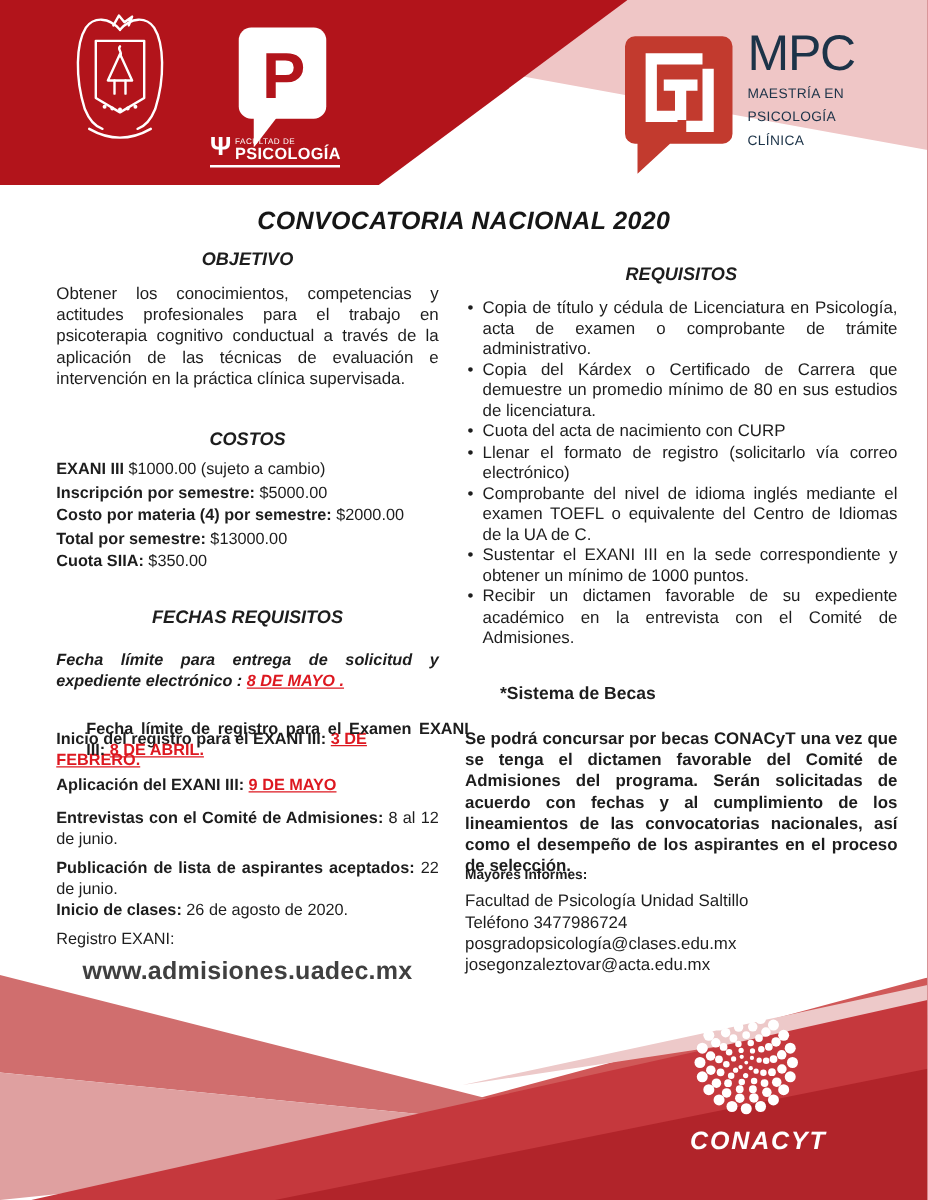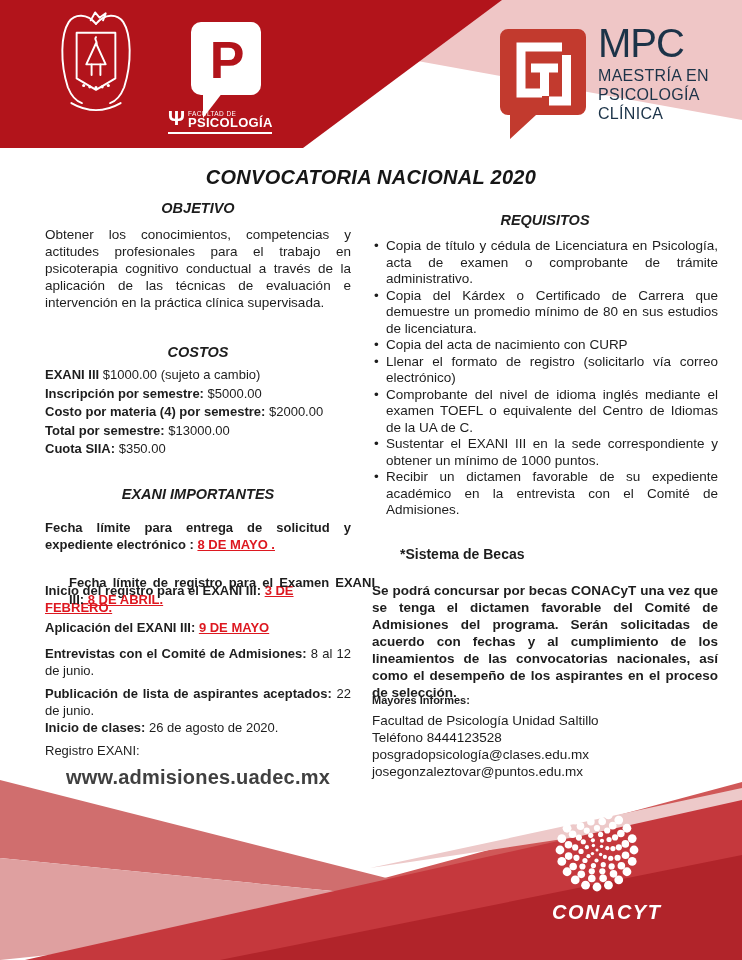--- a/index.html
+++ b/index.html
@@ -13,38 +13,38 @@
   .banner-red{left:0;top:0;width:742px;height:150px;background:#b2141b;
               clip-path:polygon(0 0,502px 0,303px 148px,0 148px);z-index:2;}
   .logo{z-index:3;}
   .facultad-wrap{left:168px;top:108px;width:104px;color:#fff;display:flex;align-items:flex-start;
                  border-bottom:2px solid #fff;padding-bottom:3px;z-index:3;}
   .psi{font-size:21px;font-weight:bold;line-height:20px;margin-right:3px;}
   .fac-small{font-size:6.5px;letter-spacing:.4px;display:block;margin-top:2px;}
   .fac-big{font-size:13px;font-weight:bold;letter-spacing:.3px;display:block;line-height:12px;}
   .mpc-text{left:598px;top:20px;z-index:3;color:#1c3348;}
   .mpc-acronym{font-size:40px;font-weight:400;line-height:46px;letter-spacing:-1px;}
-  .mpc-line{font-size:16px;line-height:19px;letter-spacing:.3px;}
+  .mpc-line{font-size:11px;line-height:19px;letter-spacing:.3px;}
   
   .main-title{left:0;top:166px;width:742px;text-align:center;font-size:20px;font-weight:bold;
               font-style:italic;letter-spacing:.3px;color:#161616;}
   
   .h-it{font-size:14.5px;font-weight:bold;font-style:italic;text-align:center;}
   .just{text-align:justify;}
   .body-txt{font-size:13.5px;line-height:17px;}
   .obj-head{left:45px;top:200px;width:306px;}
   .obj-body{left:45px;top:226px;width:306px;}
   .costos-head{left:45px;top:344px;width:306px;}
   .costos-list{left:45px;top:366px;width:320px;font-size:13px;line-height:18.5px;white-space:nowrap;}
   .costos-list b{font-weight:bold;}
   .fechas-head{left:45px;top:486px;width:306px;}
   .fe{left:45px;width:306px;font-size:13px;line-height:16.5px;font-weight:bold;}
   .date-red{color:#dd1820;text-decoration:underline;font-weight:bold;}
   .normal{font-weight:normal;}
-  .fe1{top:520px;} .fe2{top:583px;} .fe3{top:575px;margin-left:24px;} .fe4{top:620px;}
+  .fe1{top:520px;font-style:italic;} .fe2{top:583px;} .fe3{top:575px;margin-left:24px;} .fe4{top:620px;}
   .fe5{top:646px;} .fe6{top:686px;} .fe7{top:720px;}
   .registro{left:45px;top:743px;width:306px;font-size:13px;font-weight:normal;}
   .url{left:45px;top:766px;width:306px;text-align:center;font-size:20px;font-weight:800;
        color:#404040;letter-spacing:.2px;z-index:5;}
   .req-head{left:372px;top:212px;width:346px;}
   .req-list{left:372px;top:238px;width:346px;margin:0;padding:0;list-style:none;}
   .req-list li{position:relative;padding-left:14px;font-size:13.5px;line-height:16.5px;
                text-align:justify;margin:0;}
   .req-list .dot{position:absolute;left:2px;top:0;}
   .becas-head{left:372px;top:546px;width:346px;font-size:14px;font-weight:bold;margin-left:28px;}
@@ -124,21 +124,21 @@
 
 <div class="abs h-it costos-head">COSTOS</div>
 <div class="abs costos-list">
   <div><b>EXANI III</b><span> $1000.00 (sujeto a cambio)</span></div>
   <div><b>Inscripción por semestre:</b><span> $5000.00</span></div>
   <div><b>Costo por materia (4) por semestre:</b><span> $2000.00</span></div>
   <div><b>Total por semestre:</b><span> $13000.00</span></div>
   <div><b>Cuota SIIA:</b><span> $350.00</span></div>
 </div>
 
-<div class="abs h-it fechas-head">EXANI IMPORTANTES</div>
+<div class="abs h-it fechas-head">FECHAS REQUISITOS</div>
 
 <div class="abs fe fe1 just">
   <span>Fecha límite para entrega de solicitud y expediente electrónico : </span><span class="date-red">8 DE MAYO .</span>
 </div>
 <div class="abs fe fe2">
   <span>Inicio del registro para el EXANI III: </span><span class="date-red">3 DE FEBRERO.</span>
 </div>
 <div class="abs fe fe3 just">
   <span>Fecha límite de registro para el Examen EXANI III: </span><span class="date-red">8 DE ABRIL.</span>
 </div>
@@ -154,36 +154,36 @@
 <div class="abs fe fe7">
   <span>Inicio de clases: </span><span class="normal">26 de agosto de 2020.</span>
 </div>
 <div class="abs registro">Registro EXANI:</div>
 <div class="abs url">www.admisiones.uadec.mx</div>
 
 <div class="abs h-it req-head">REQUISITOS</div>
 <ul class="abs req-list">
   <li><span class="dot">•</span><span>Copia de título y cédula de Licenciatura en Psicología, acta de examen o comprobante de trámite administrativo.</span></li>
   <li><span class="dot">•</span><span>Copia del Kárdex o Certificado de Carrera que demuestre un promedio mínimo de 80 en sus estudios de licenciatura.</span></li>
-  <li><span class="dot">•</span><span>Copia del acta de nacimiento con CURP</span></li>
+  <li><span class="dot">•</span><span>Cuota del acta de nacimiento con CURP</span></li>
   <li><span class="dot">•</span><span>Llenar el formato de registro (solicitarlo vía correo electrónico)</span></li>
   <li><span class="dot">•</span><span>Comprobante del nivel de idioma inglés mediante el examen TOEFL o equivalente del Centro de Idiomas de la UA de C.</span></li>
   <li><span class="dot">•</span><span>Sustentar el EXANI III en la sede correspondiente y obtener un mínimo de 1000 puntos.</span></li>
   <li><span class="dot">•</span><span>Recibir un dictamen favorable de su expediente académico en la entrevista con el Comité de Admisiones.</span></li>
 </ul>
 
 <div class="abs becas-head">*Sistema de Becas</div>
 <div class="abs body-txt just becas-body">Se podrá concursar por becas CONACyT una vez que se tenga el dictamen favorable del Comité de Admisiones del programa. Serán solicitadas de acuerdo con fechas y al cumplimiento de los lineamientos de las convocatorias nacionales, así como el desempeño de los aspirantes en el proceso de selección.</div>
 
 <div class="abs informes-head">Mayores Informes:</div>
 <div class="abs informes-lines">
   <div>Facultad de Psicología Unidad Saltillo</div>
-  <div>Teléfono 8444123528</div>
+  <div>Teléfono 3477986724</div>
   <div>posgradopsicología@clases.edu.mx</div>
-  <div>josegonzaleztovar@puntos.edu.mx</div>
+  <div>josegonzaleztovar@acta.edu.mx</div>
 </div>
 
 <div class="abs rib rib-med"></div>
 <div class="abs rib rib-pale"></div>
 <div class="abs rib rib-rose"></div>
 <div class="abs rib rib-light"></div>
 <div class="abs rib rib-main"></div>
 <div class="abs rib rib-dark"></div>
 
 <div class="abs conacyt">

